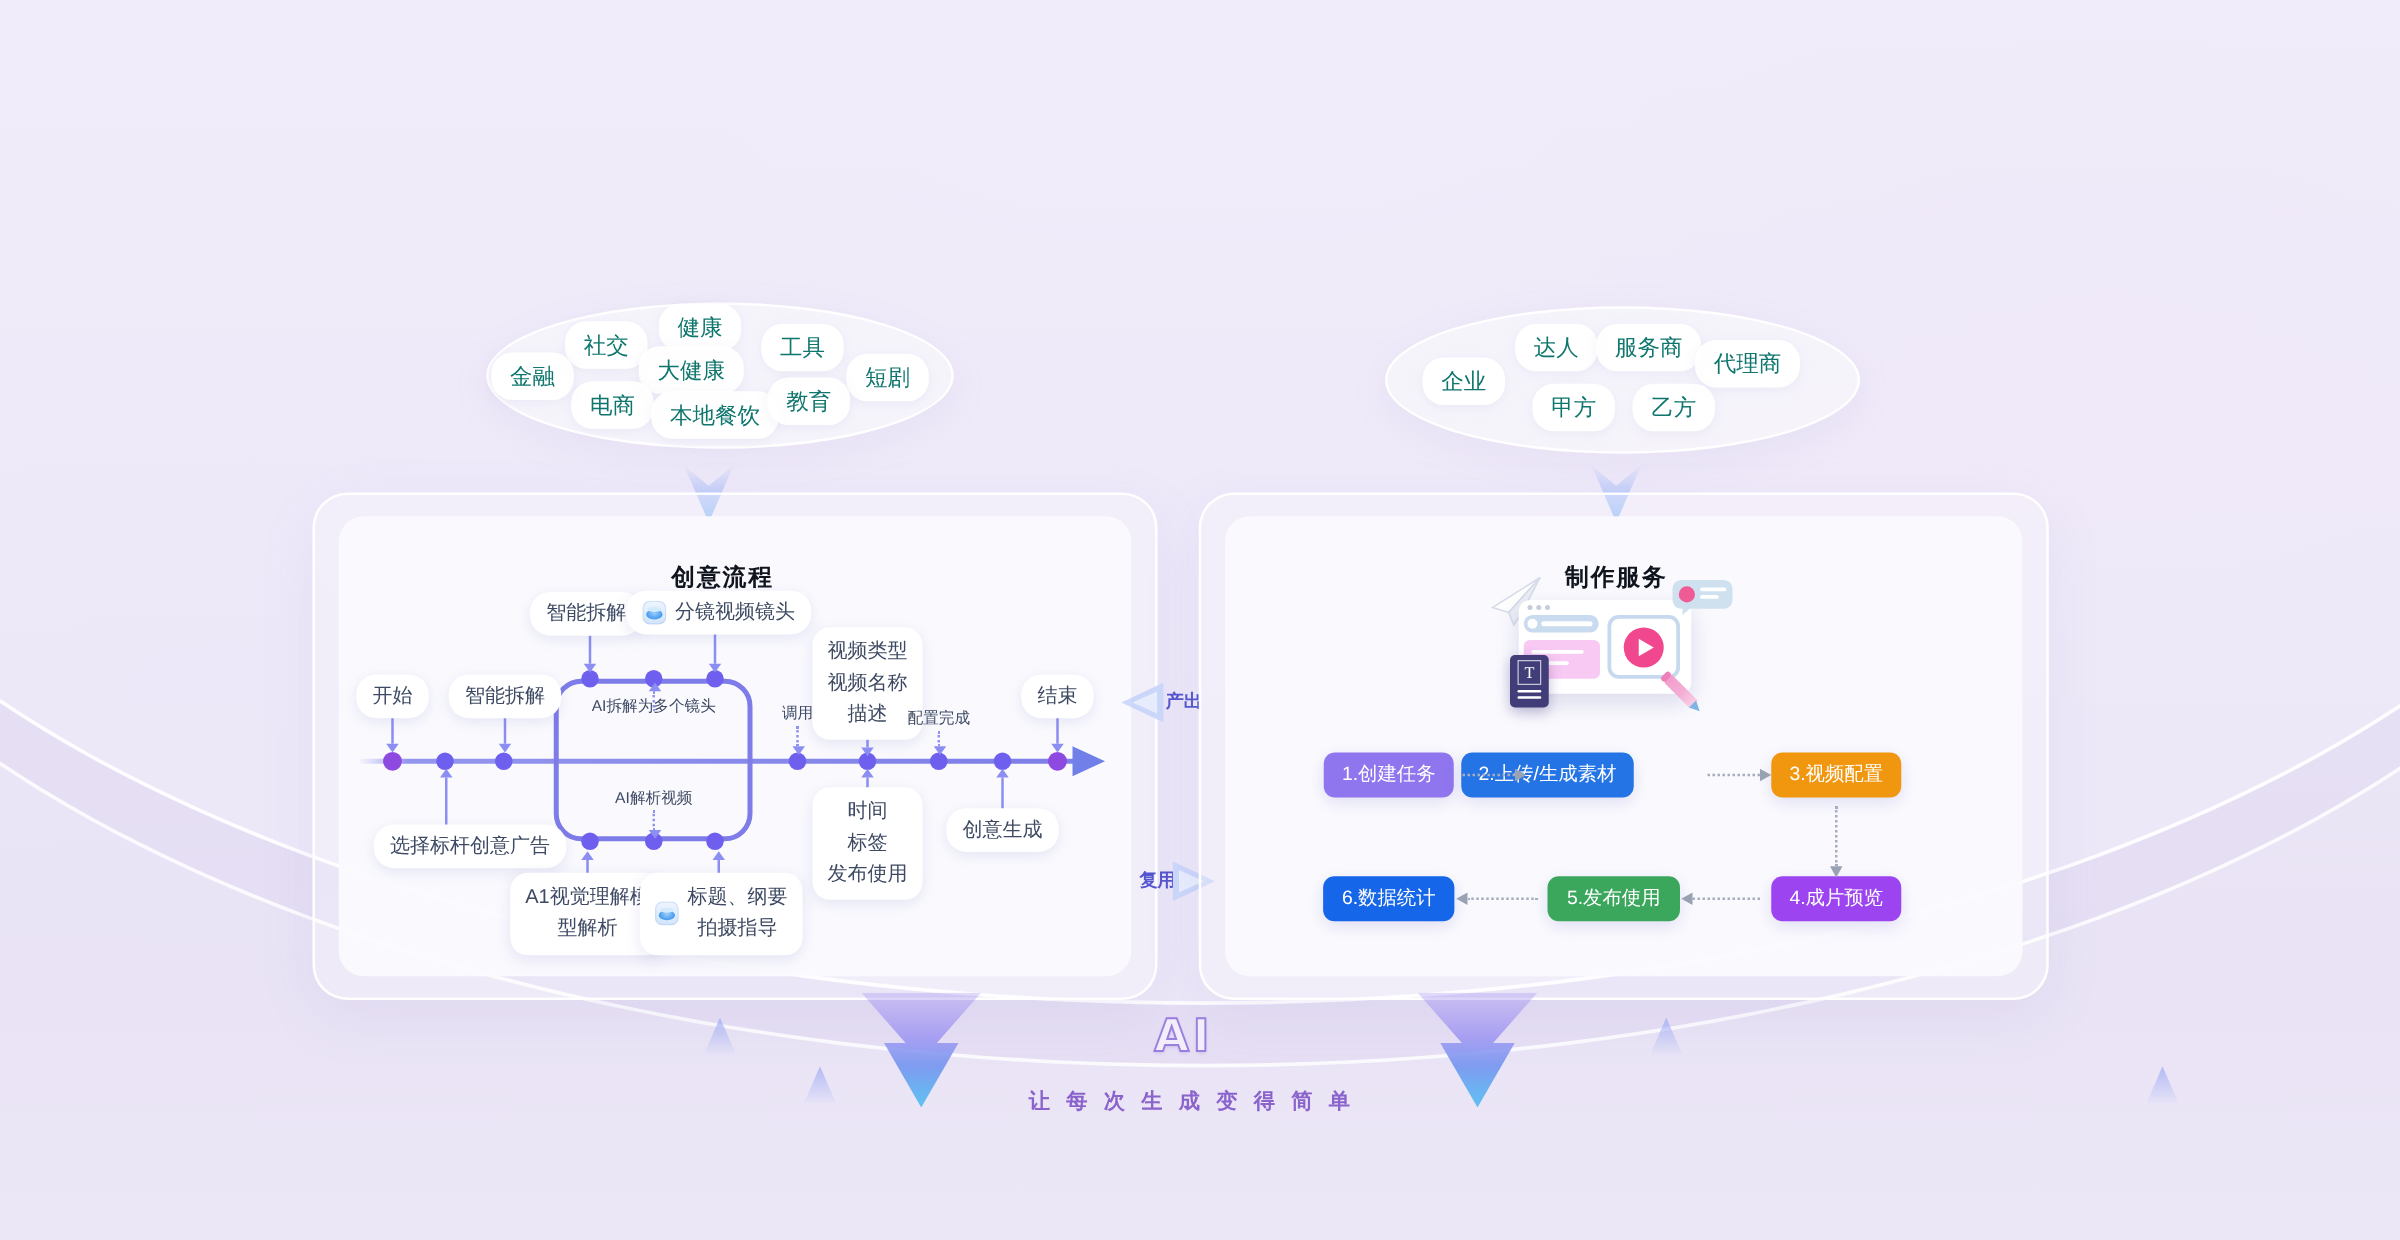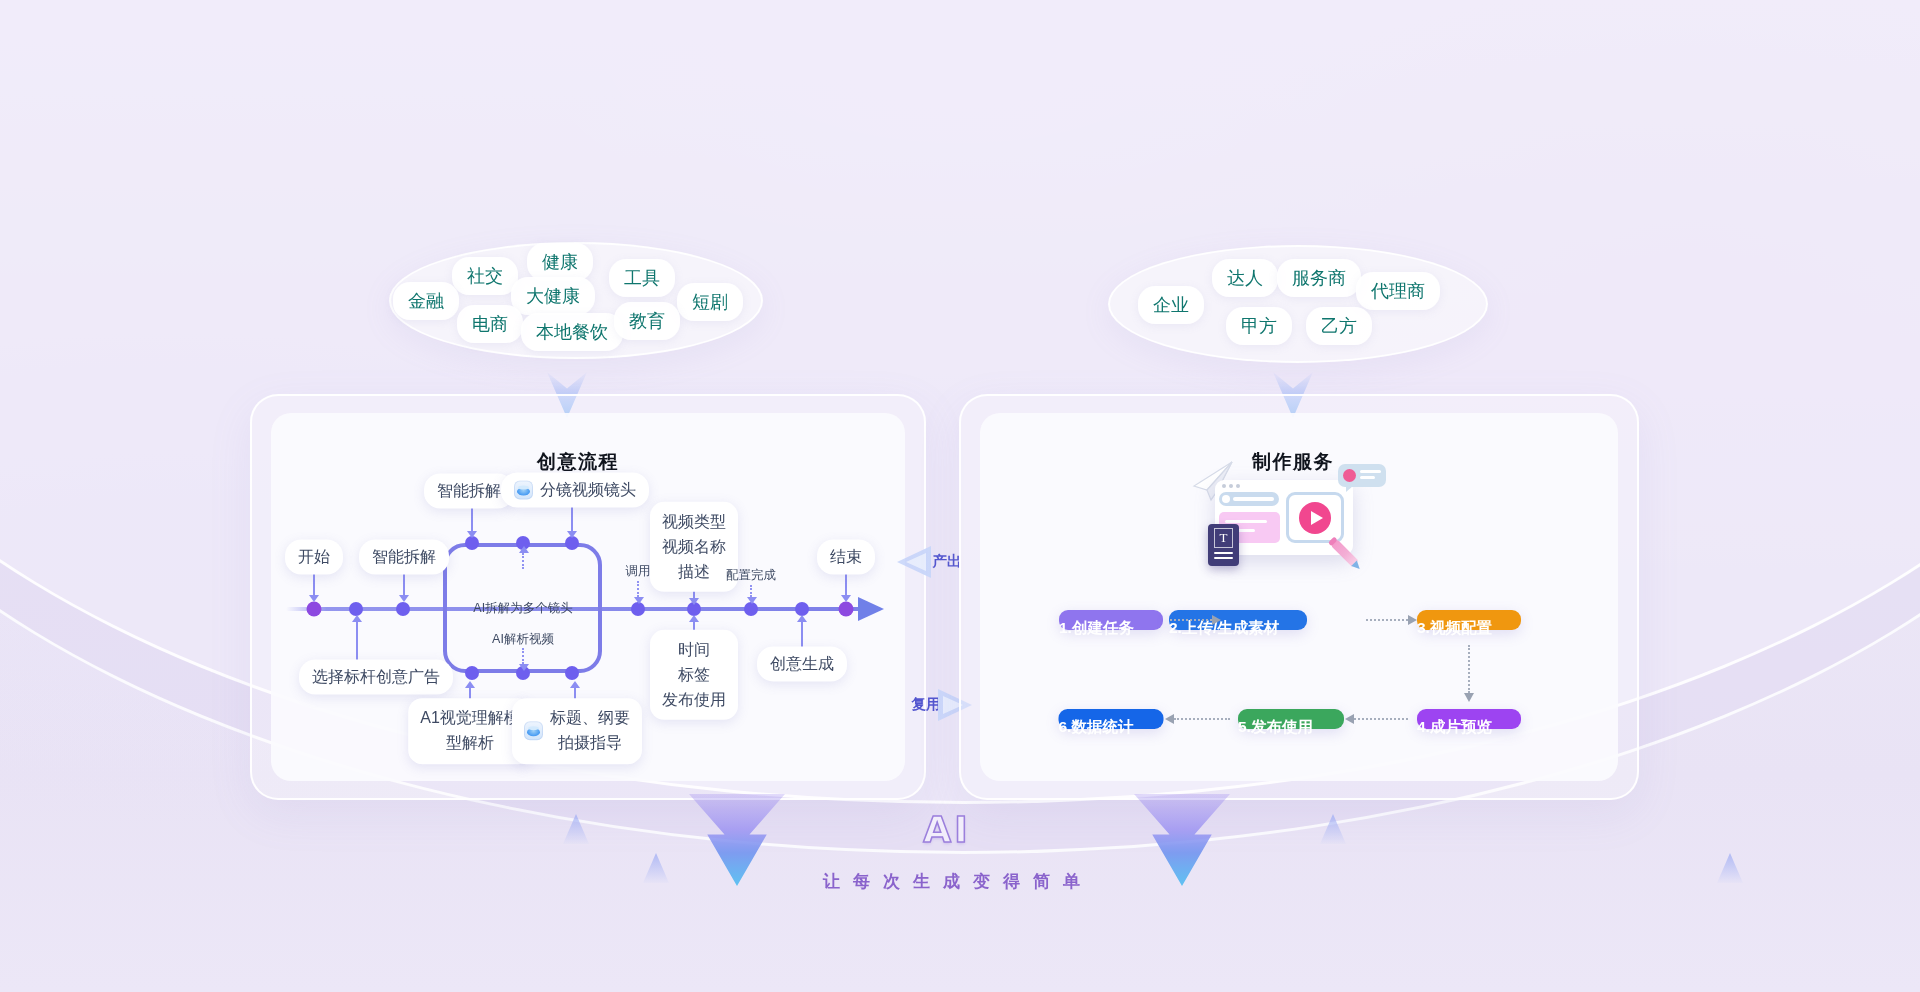--- a/index.html
+++ b/index.html
@@ -58,22 +58,22 @@
     border-right:5px solid transparent;border-bottom:7px solid #8c8ef2;}
   
   .mid-label{position:absolute;transform:translate(-50%,-50%);font-size:14.5px;color:#5356cf;font-weight:600;white-space:nowrap;}
   .mid-chev{position:absolute;width:34px;height:32px;}
   .mid-chev .c1{position:absolute;inset:0;clip-path:polygon(100% 0,0 50%,100% 100%);
     background:linear-gradient(270deg,#cbd8fa,rgba(170,192,247,.55));}
   .mid-chev .c2{position:absolute;left:9px;top:7px;width:20px;height:18px;clip-path:polygon(100% 0,0 50%,100% 100%);
     background:rgba(255,255,255,.55);}
   .mid-chev.flip{transform:scaleX(-1);}
   
-  .step{position:absolute;transform:translate(-50%,-50%);height:20px;line-height:36px;border-radius:9px;color:#fff;
-    font-size:15.5px;font-weight:700;text-align:left;white-space:nowrap;box-shadow:0 4px 14px rgba(120,110,200,.20);}
+  .step{position:absolute;transform:translate(-50%,-50%);height:36px;line-height:36px;border-radius:9px;color:#fff;
+    font-size:15.5px;font-weight:400;text-align:center;white-space:nowrap;box-shadow:0 4px 14px rgba(120,110,200,.20);}
   .conn{position:absolute;border-top:2px dotted #a6aebd;}
   .conn.r::after{content:'';position:absolute;right:-9px;top:-6px;border-top:5px solid transparent;
     border-bottom:5px solid transparent;border-left:9px solid #99a2b2;}
   .conn.l::after{content:'';position:absolute;left:-9px;top:-6px;border-top:5px solid transparent;
     border-bottom:5px solid transparent;border-right:9px solid #99a2b2;}
   .connv{position:absolute;border-left:2px dotted #a6aebd;width:0;}
   .connv::after{content:'';position:absolute;bottom:-9px;left:-6px;border-left:5px solid transparent;
     border-right:5px solid transparent;border-top:9px solid #99a2b2;}
   
   .illus{position:absolute;left:1190px;top:458px;width:205px;height:120px;}
@@ -149,21 +149,21 @@
   <div class="vchev" style="left:1293px;top:372px"></div>
 
   <section class="card-outer" style="left:250px;top:394px;width:672px;height:402px">
     <div class="card-inner"></div>
   </section>
   <h2 class="panel-title" style="left:578px;top:446px">创意流程</h2>
 
   <div class="tl"></div>
   <div class="tl-head"></div>
   <div class="fbox"></div>
-  <div class="ftext" style="left:523px;top:608px">AI拆解为多个镜头</div>
+  <div class="ftext" style="left:523px;top:565px">AI拆解为多个镜头</div>
   <div class="ftext" style="left:523px;top:639px">AI解析视频</div>
 
   <div class="dot violet" style="left:314px;top:609px"></div>
   <div class="dot" style="left:356px;top:609px"></div>
   <div class="dot" style="left:403px;top:609px"></div>
   <div class="dot" style="left:472px;top:543px"></div>
   <div class="dot" style="left:523px;top:543px"></div>
   <div class="dot" style="left:572px;top:543px"></div>
   <div class="dot" style="left:472px;top:673px"></div>
   <div class="dot" style="left:523px;top:673px"></div>

